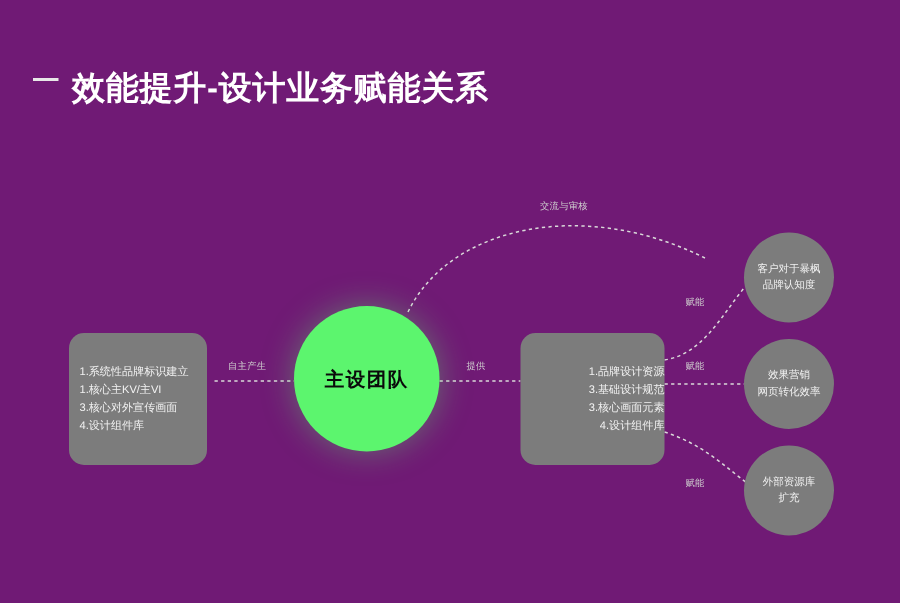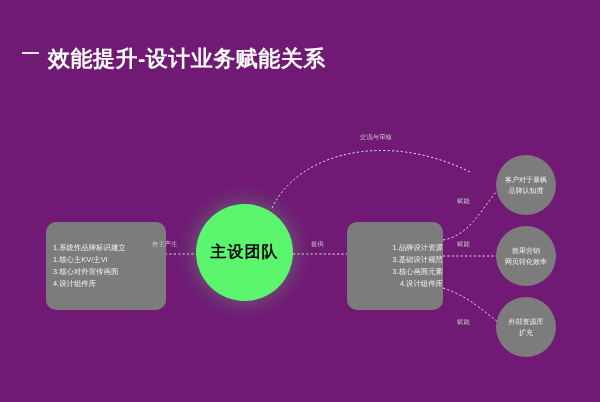--- a/index.html
+++ b/index.html
@@ -55,21 +55,21 @@
   .card {
     position: absolute;
     background: #7c7c7c;
     border-radius: 10px;
     box-sizing: border-box;
     display: flex;
     flex-direction: column;
     justify-content: center;
     padding-left: 7px;
   }
-  #card-left  { left: 46px;  top: 222px; width: 120px; height: 88px; }
+  #card-left  { left: 46px;  top: 222px; width: 92px; height: 88px; }
   #card-right { left: 347px; top: 222px; width: 96px; height: 88px; align-items: flex-end; }
   .card-line {
     color: #f2f2f2;
     font-size: 7.4px;
     line-height: 12.2px;
     white-space: nowrap;
   }
 
   
   .hub {
@@ -80,21 +80,21 @@
     height: 97px;
     border-radius: 50%;
     background: #5cf56e;
     display: flex;
     align-items: center;
     justify-content: center;
     box-shadow: 0 0 22px rgba(92,245,110,0.38);
   }
   .hub-label {
     color: #0b0b0b;
-    font-size: 16px;
+    font-size: 13px;
     font-weight: bold;
     letter-spacing: 1px;
   }
 
   
   .outcome {
     position: absolute;
     width: 60px;
     height: 60px;
     border-radius: 50%;

